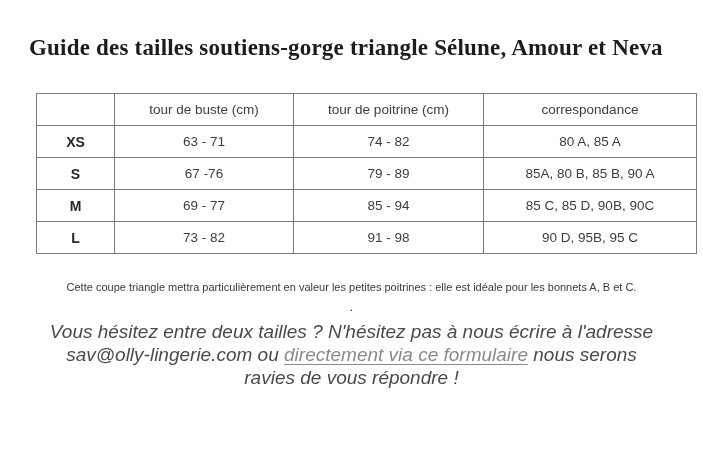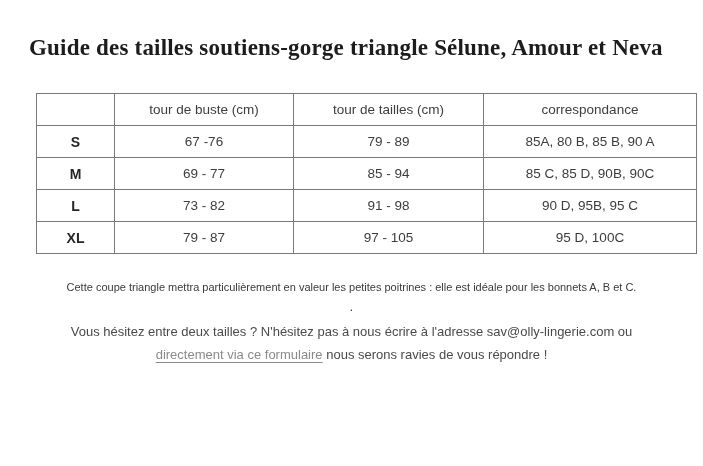--- a/index.html
+++ b/index.html
@@ -58,21 +58,22 @@
   }
   .note-dot {
     text-align: center;
     font-size: 13.5px;
     line-height: 14px;
     color: #3a3a3a;
     margin-top: 2px;
   }
   .contact-note {
     text-align: center;
-    font-size: 13px;
+    font-style: italic;
+    font-size: 19px;
     line-height: 23px;
     color: #4a4a4a;
     max-width: 625px;
     margin: 6px auto 0 auto;
   }
   .contact-note a {
     color: #8a8a8a;
     text-decoration: underline;
     text-underline-offset: 3px;
     cursor: pointer;
@@ -87,48 +88,48 @@
   <colgroup>
     <col class="c-size">
       <col class="c-buste">
       <col class="c-poitrine">
       <col class="c-corr">
   </colgroup>
   <thead>
     <tr>
       <th></th>
       <th>tour de  buste (cm)</th>
-      <th>tour de tailles (cm)</th>
+      <th>tour de poitrine (cm)</th>
       <th>correspondance</th>
     </tr>
   </thead>
   <tbody>
+    <tr>
+      <td class="size-cell">XS</td>
+      <td>63 - 71</td>
+      <td>74 - 82</td>
+      <td>80 A, 85 A</td>
+    </tr>
     <tr>
       <td class="size-cell">S</td>
       <td>67 -76</td>
       <td>79 - 89</td>
       <td>85A, 80 B, 85 B, 90 A</td>
     </tr>
     <tr>
       <td class="size-cell">M</td>
       <td>69 - 77</td>
       <td>85 - 94</td>
       <td>85 C, 85 D, 90B, 90C</td>
     </tr>
     <tr>
       <td class="size-cell">L</td>
       <td>73 - 82</td>
       <td>91 - 98</td>
       <td>90 D, 95B, 95 C</td>
     </tr>
-    <tr>
-      <td class="size-cell">XL</td>
-      <td>79 - 87</td>
-      <td>97 - 105</td>
-      <td>95 D, 100C</td>
-    </tr>
   </tbody>
 </table>
 
 <p class="note">Cette coupe triangle mettra particulièrement en valeur les petites poitrines : elle est idéale pour les bonnets A, B et C.</p>
 <p class="note-dot">.</p>
 
 <p class="contact-note"><span>Vous hésitez entre deux tailles ? N'hésitez pas à nous écrire à l'adresse sav@olly-lingerie.com ou </span><a>directement via ce formulaire</a><span> nous serons ravies de vous répondre !</span></p>
 
 </body></html>

